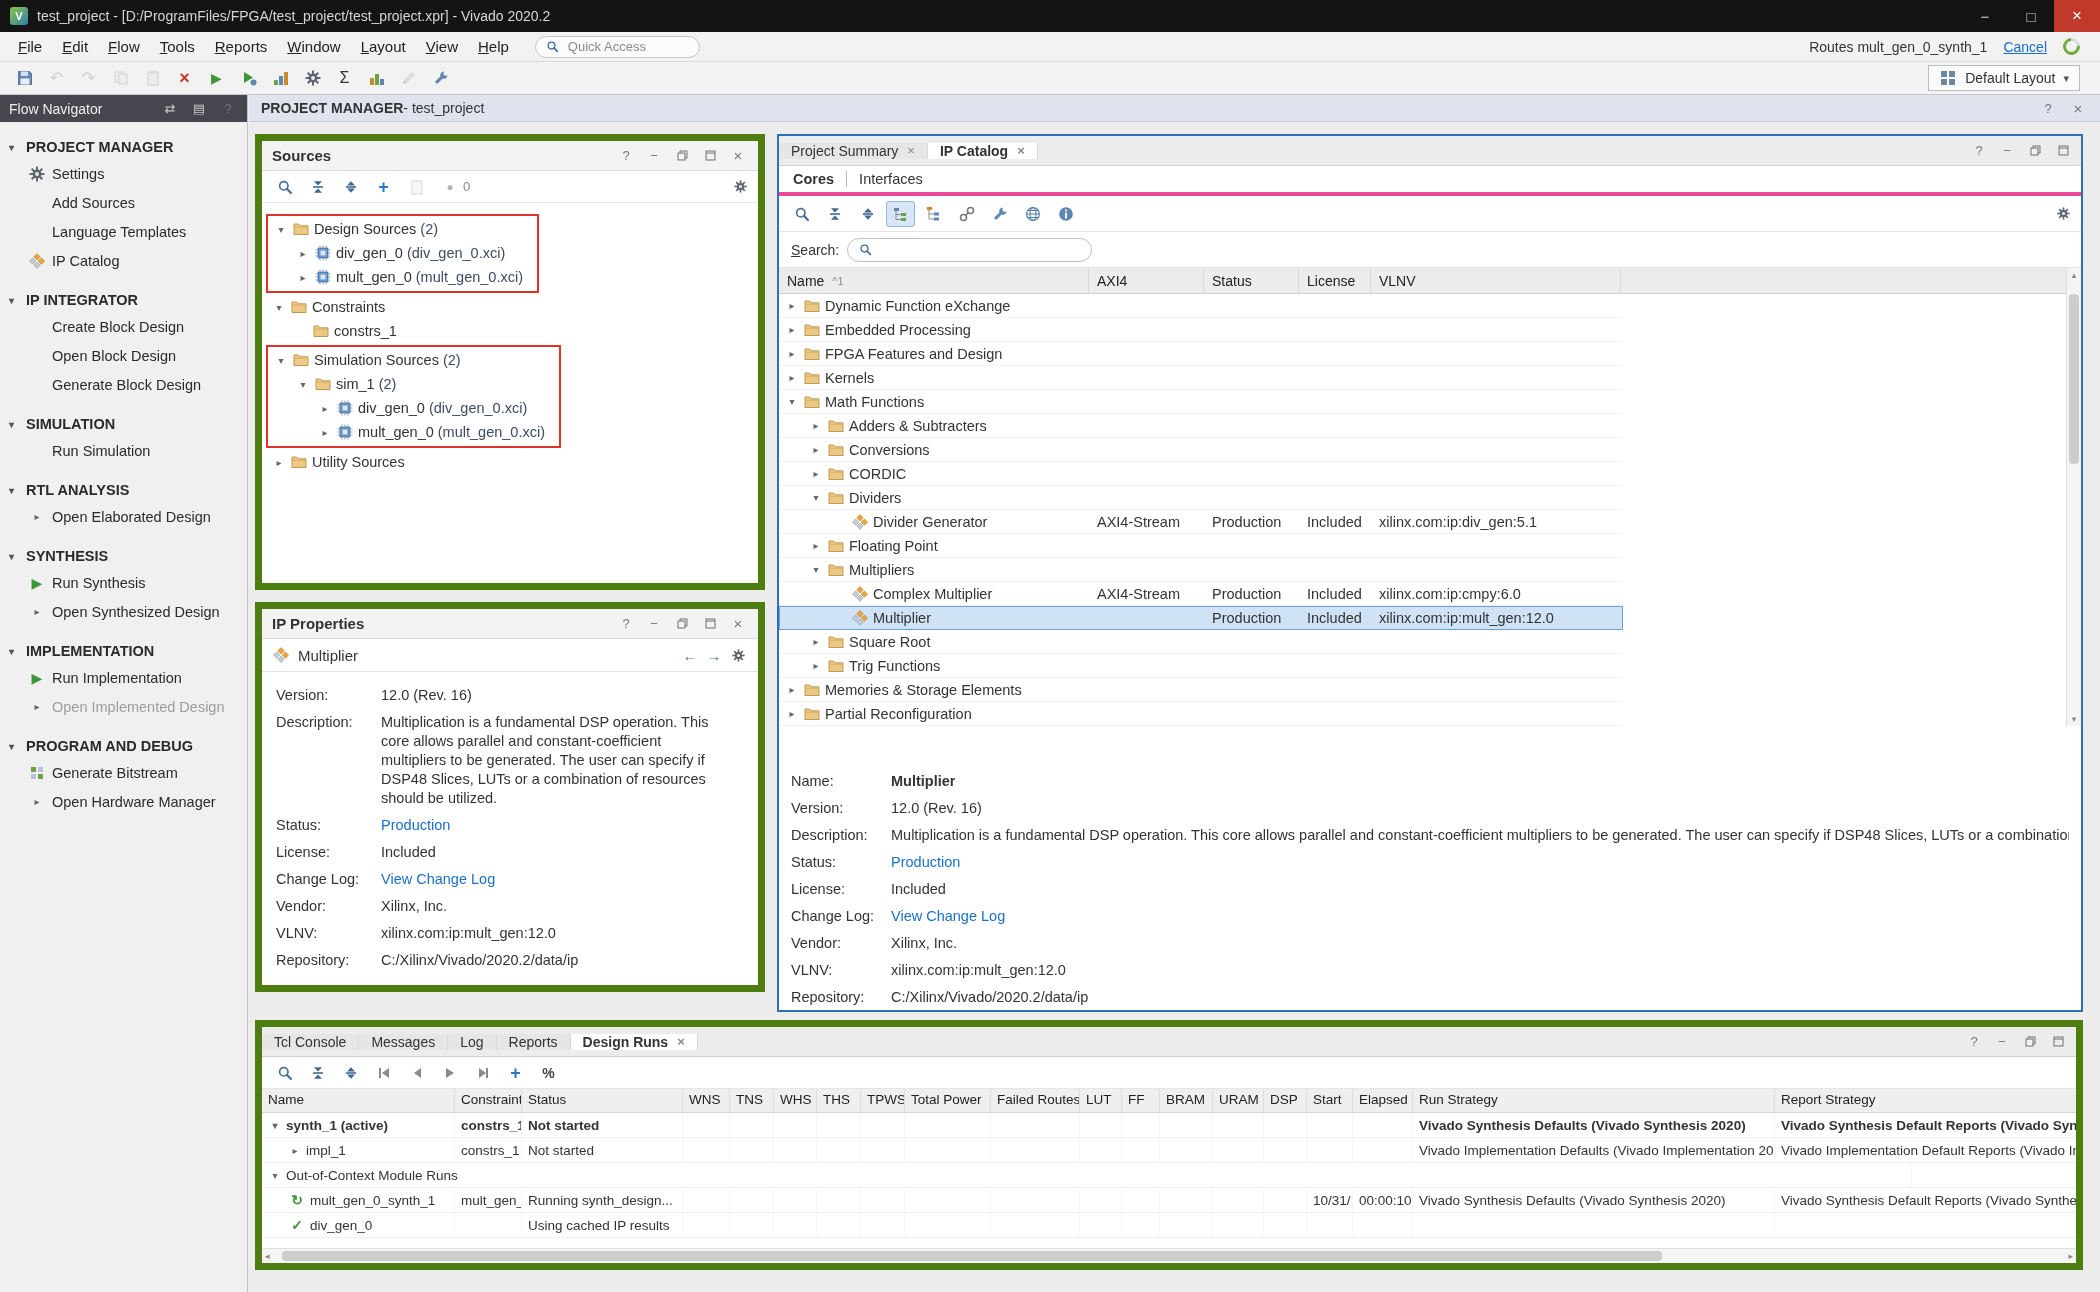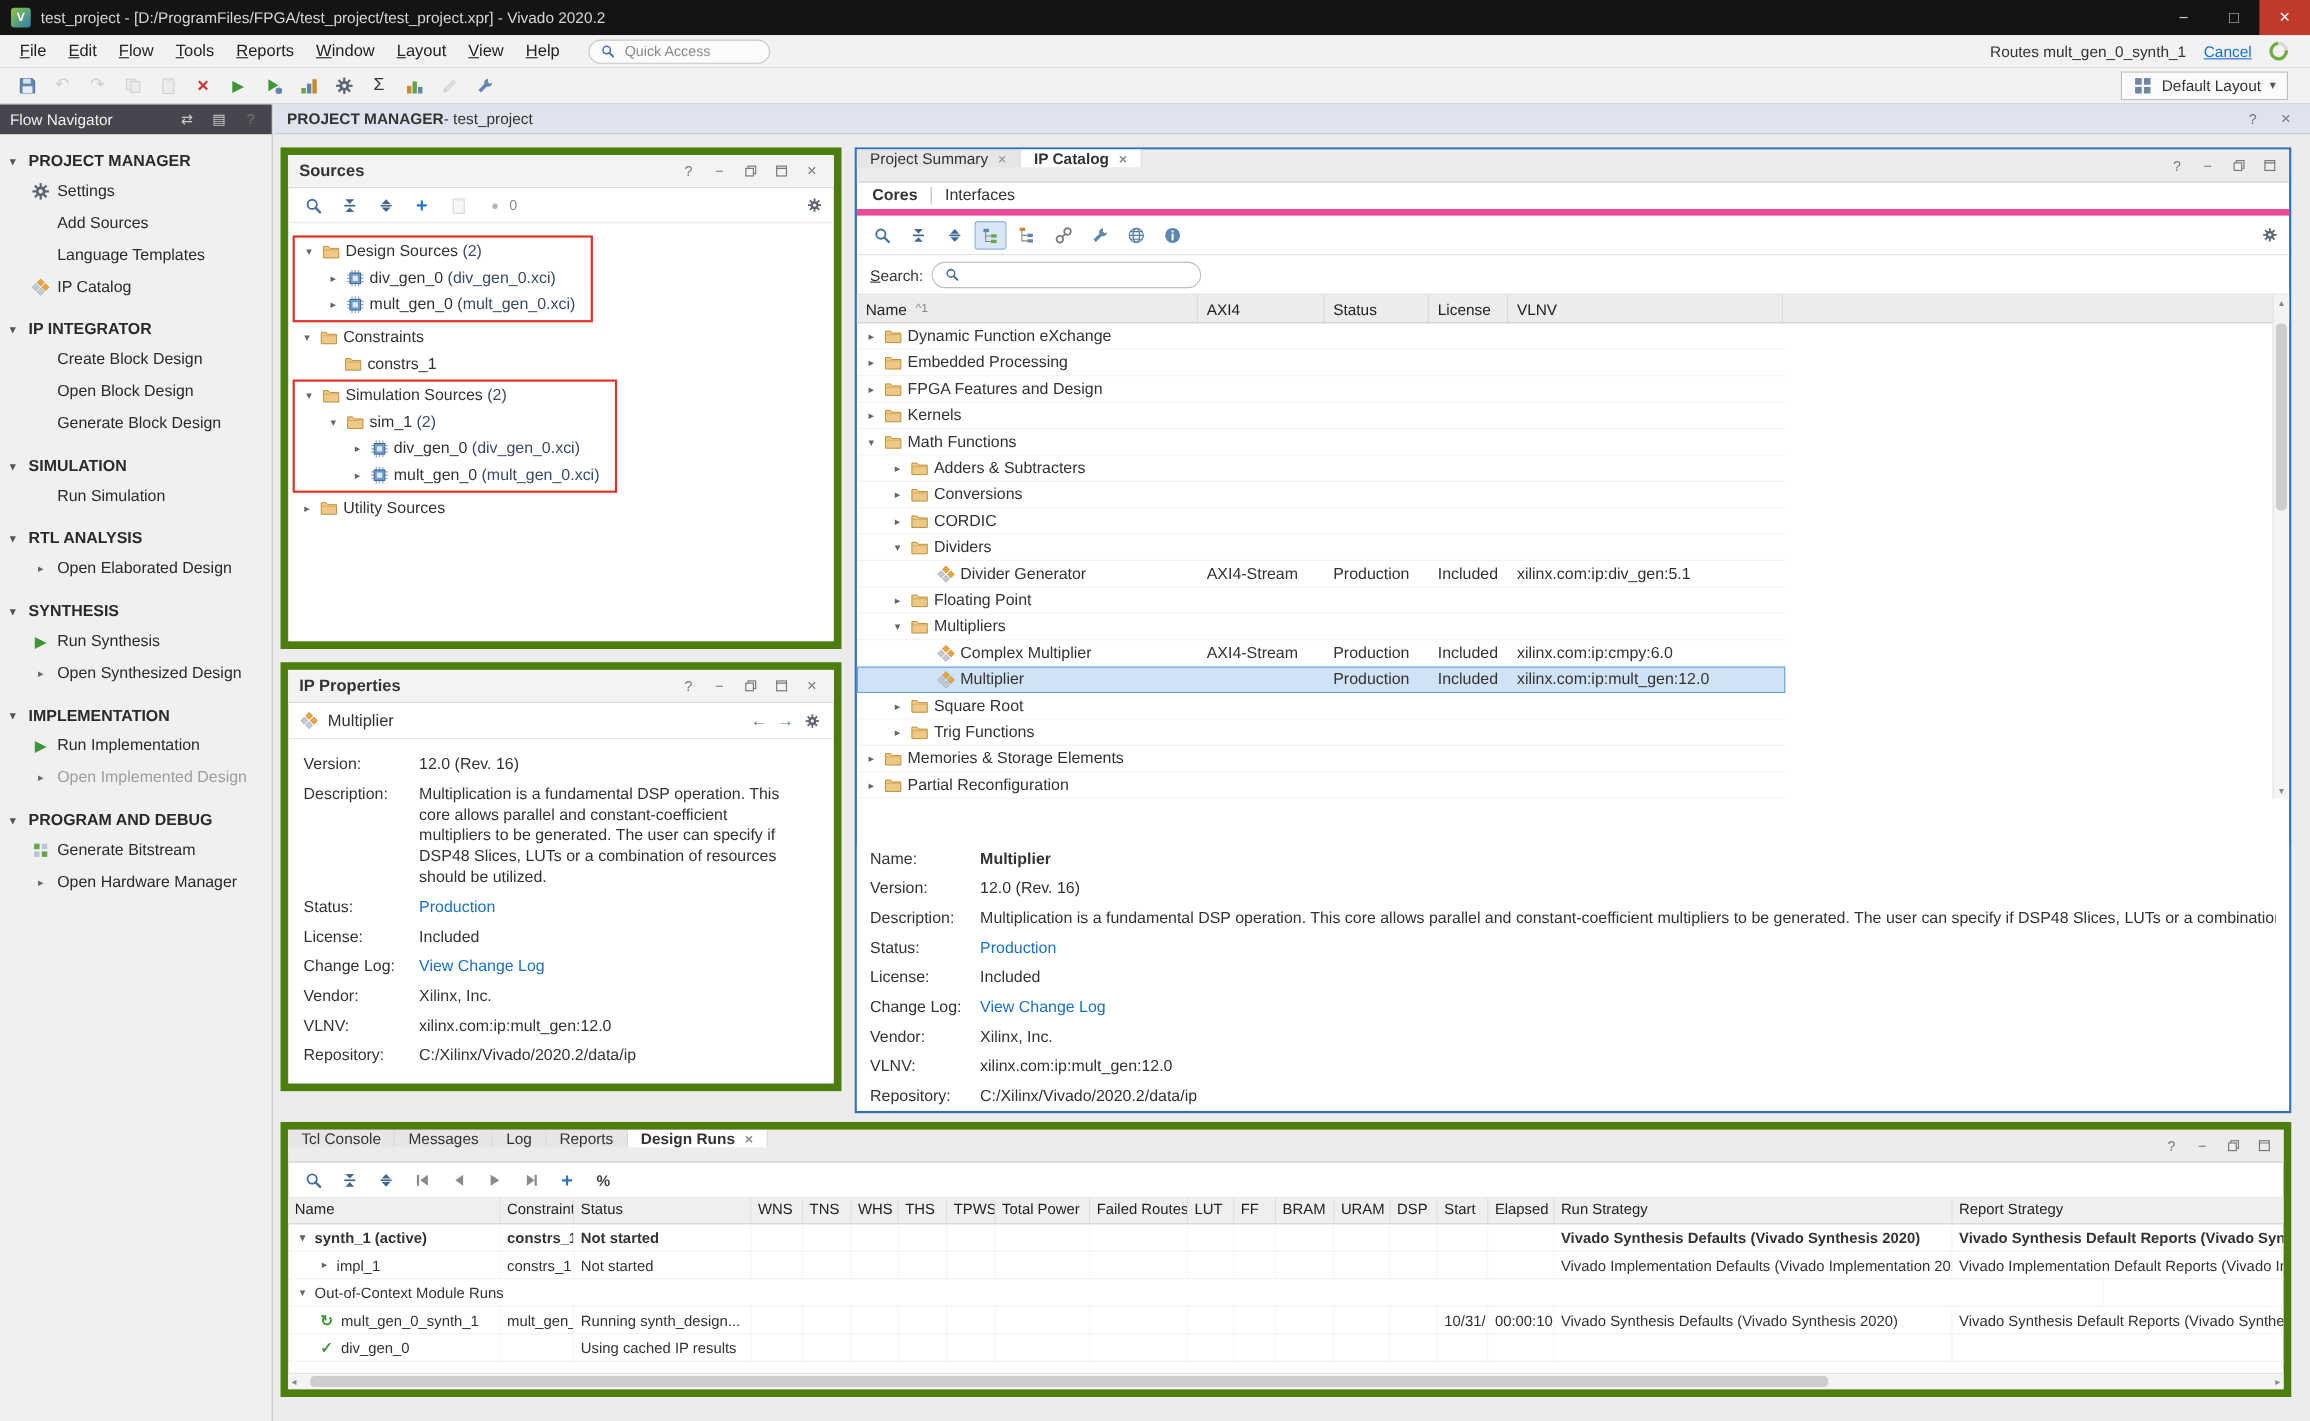--- a/index.html
+++ b/index.html
@@ -69,26 +69,26 @@
 
 .ipp-panel{left:255px;top:602px;width:510px;height:390px}
 .ipp-itembar{height:33px;border-bottom:1px solid #e3e3e3;display:flex;align-items:center;padding:0 10px;gap:8px;font-size:15px}
 .ipp-fields{padding:14px 14px 0 14px;font-size:14.5px;line-height:19px}
 .ipp-row{display:flex;margin-bottom:8px}
 .ipp-label{width:105px;flex:none;color:#333}
 .ipp-value{max-width:348px}
 
 .cat-panel{left:777px;top:134px;width:1306px;height:878px;border:2px solid #2f6fb7}
 .cat-tabs{height:30px;background:#ececec;border-bottom:1px solid #d0d0d0;display:flex;align-items:stretch}
-.tabs-left{display:flex;align-items:flex-start}
+.tabs-left{display:flex;align-items:center}
 .cat-tab{display:flex;align-items:center;gap:9px;padding:0 12px;font-size:14px;color:#333;border-right:1px solid #d8d8d8;background:#e6e6e6}
 .cat-tab.active{background:#fff;font-weight:bold}
 .tab-close{color:#888;font-size:13px}
 .cat-tabs .panel-hdr-icons{padding-right:8px}
-.cat-subtabs{height:30px;display:flex;align-items:center;padding:0 14px;border-bottom:6px solid #ec4899;font-size:14.5px;color:#333}
+.cat-subtabs{height:30px;display:flex;align-items:center;padding:0 14px;border-bottom:4px solid #ec4899;font-size:14.5px;color:#333}
 .cat-subtab{padding:0 12px 0 0}
 .cat-subtab.active{font-weight:bold}
 .cat-subtab + .cat-subtab{border-left:1px solid #bbb;padding-left:12px}
 .cat-toolbar{height:36px;display:flex;align-items:center;gap:5px;padding:0 8px;border-bottom:1px solid #e2e2e2}
 .cat-search{height:36px;display:flex;align-items:center;gap:8px;padding:0 12px;border-bottom:1px solid #e2e2e2;font-size:14px}
 .search-label{display:inline-block}
 .search-label::first-letter{text-decoration:underline}
 .search-box{width:245px;height:24px;border:1px solid #bfbfbf;border-radius:12px;background:#fff;display:flex;align-items:center;padding:0 8px;color:#999}
 .search-box .icon svg{width:13px;height:13px}
 .cat-colhdr{height:26px;background:#ececec;border-bottom:1px solid #cfcfcf;display:flex;font-size:14px;color:#222}

